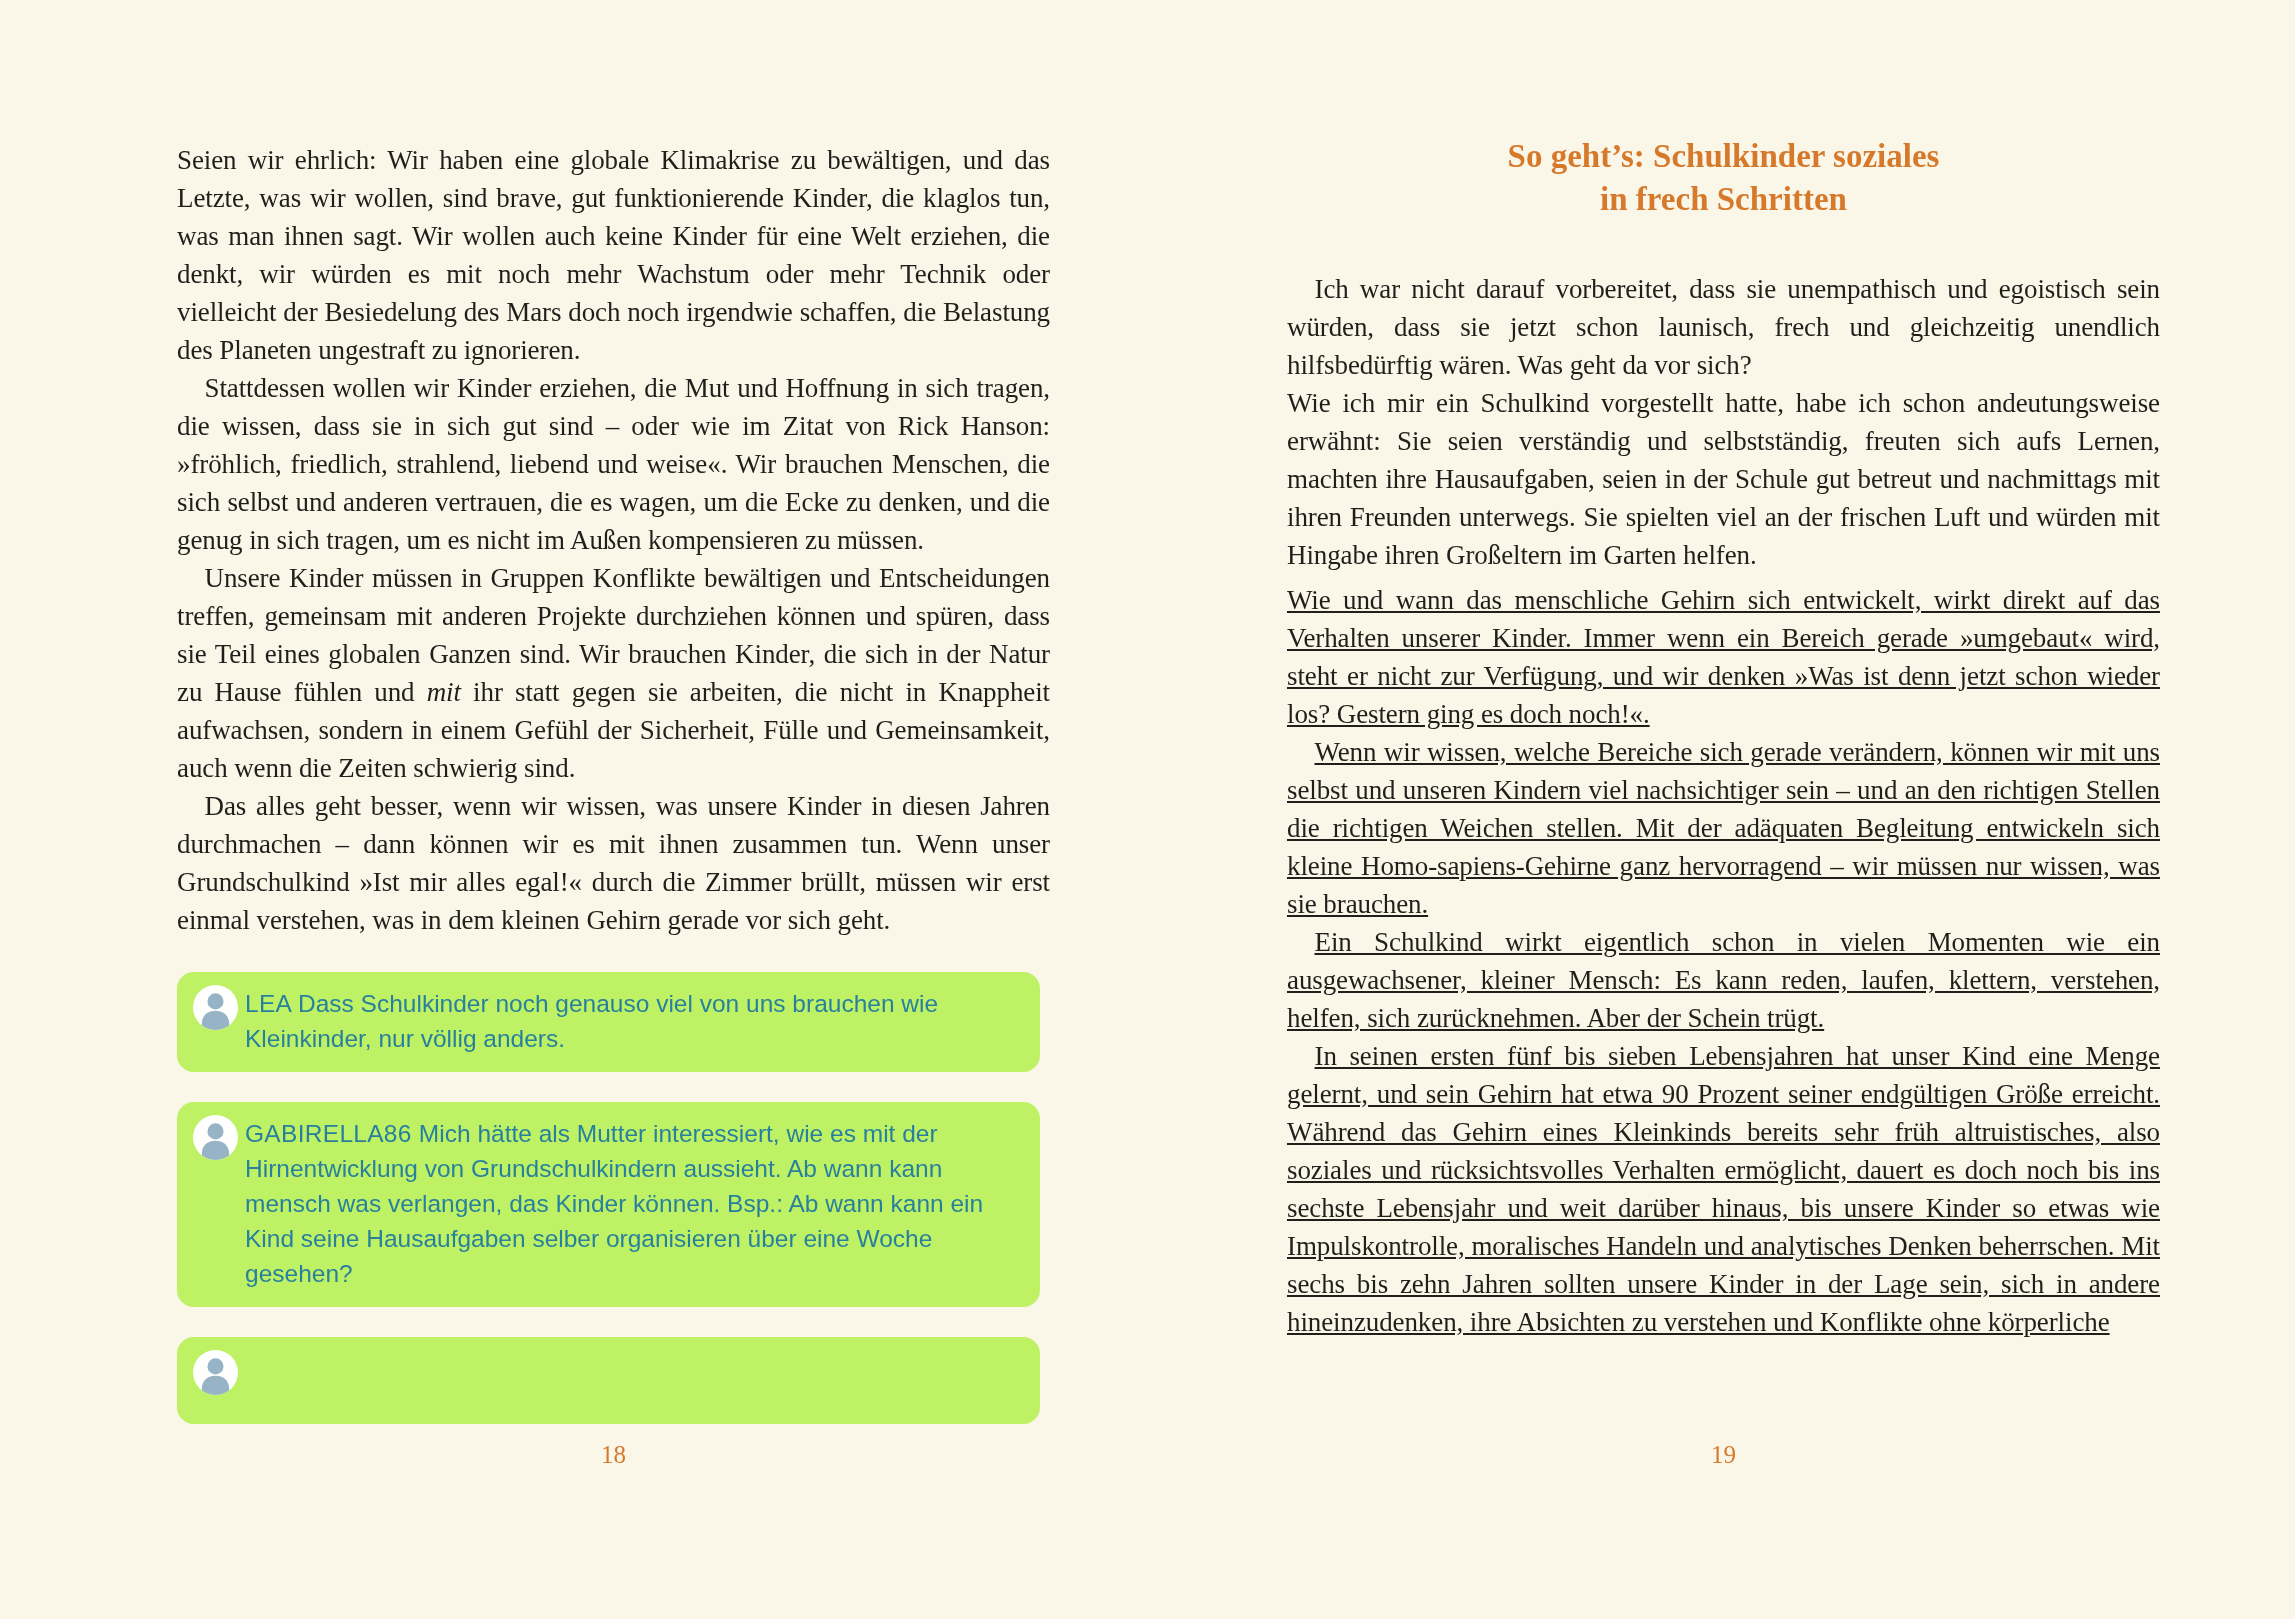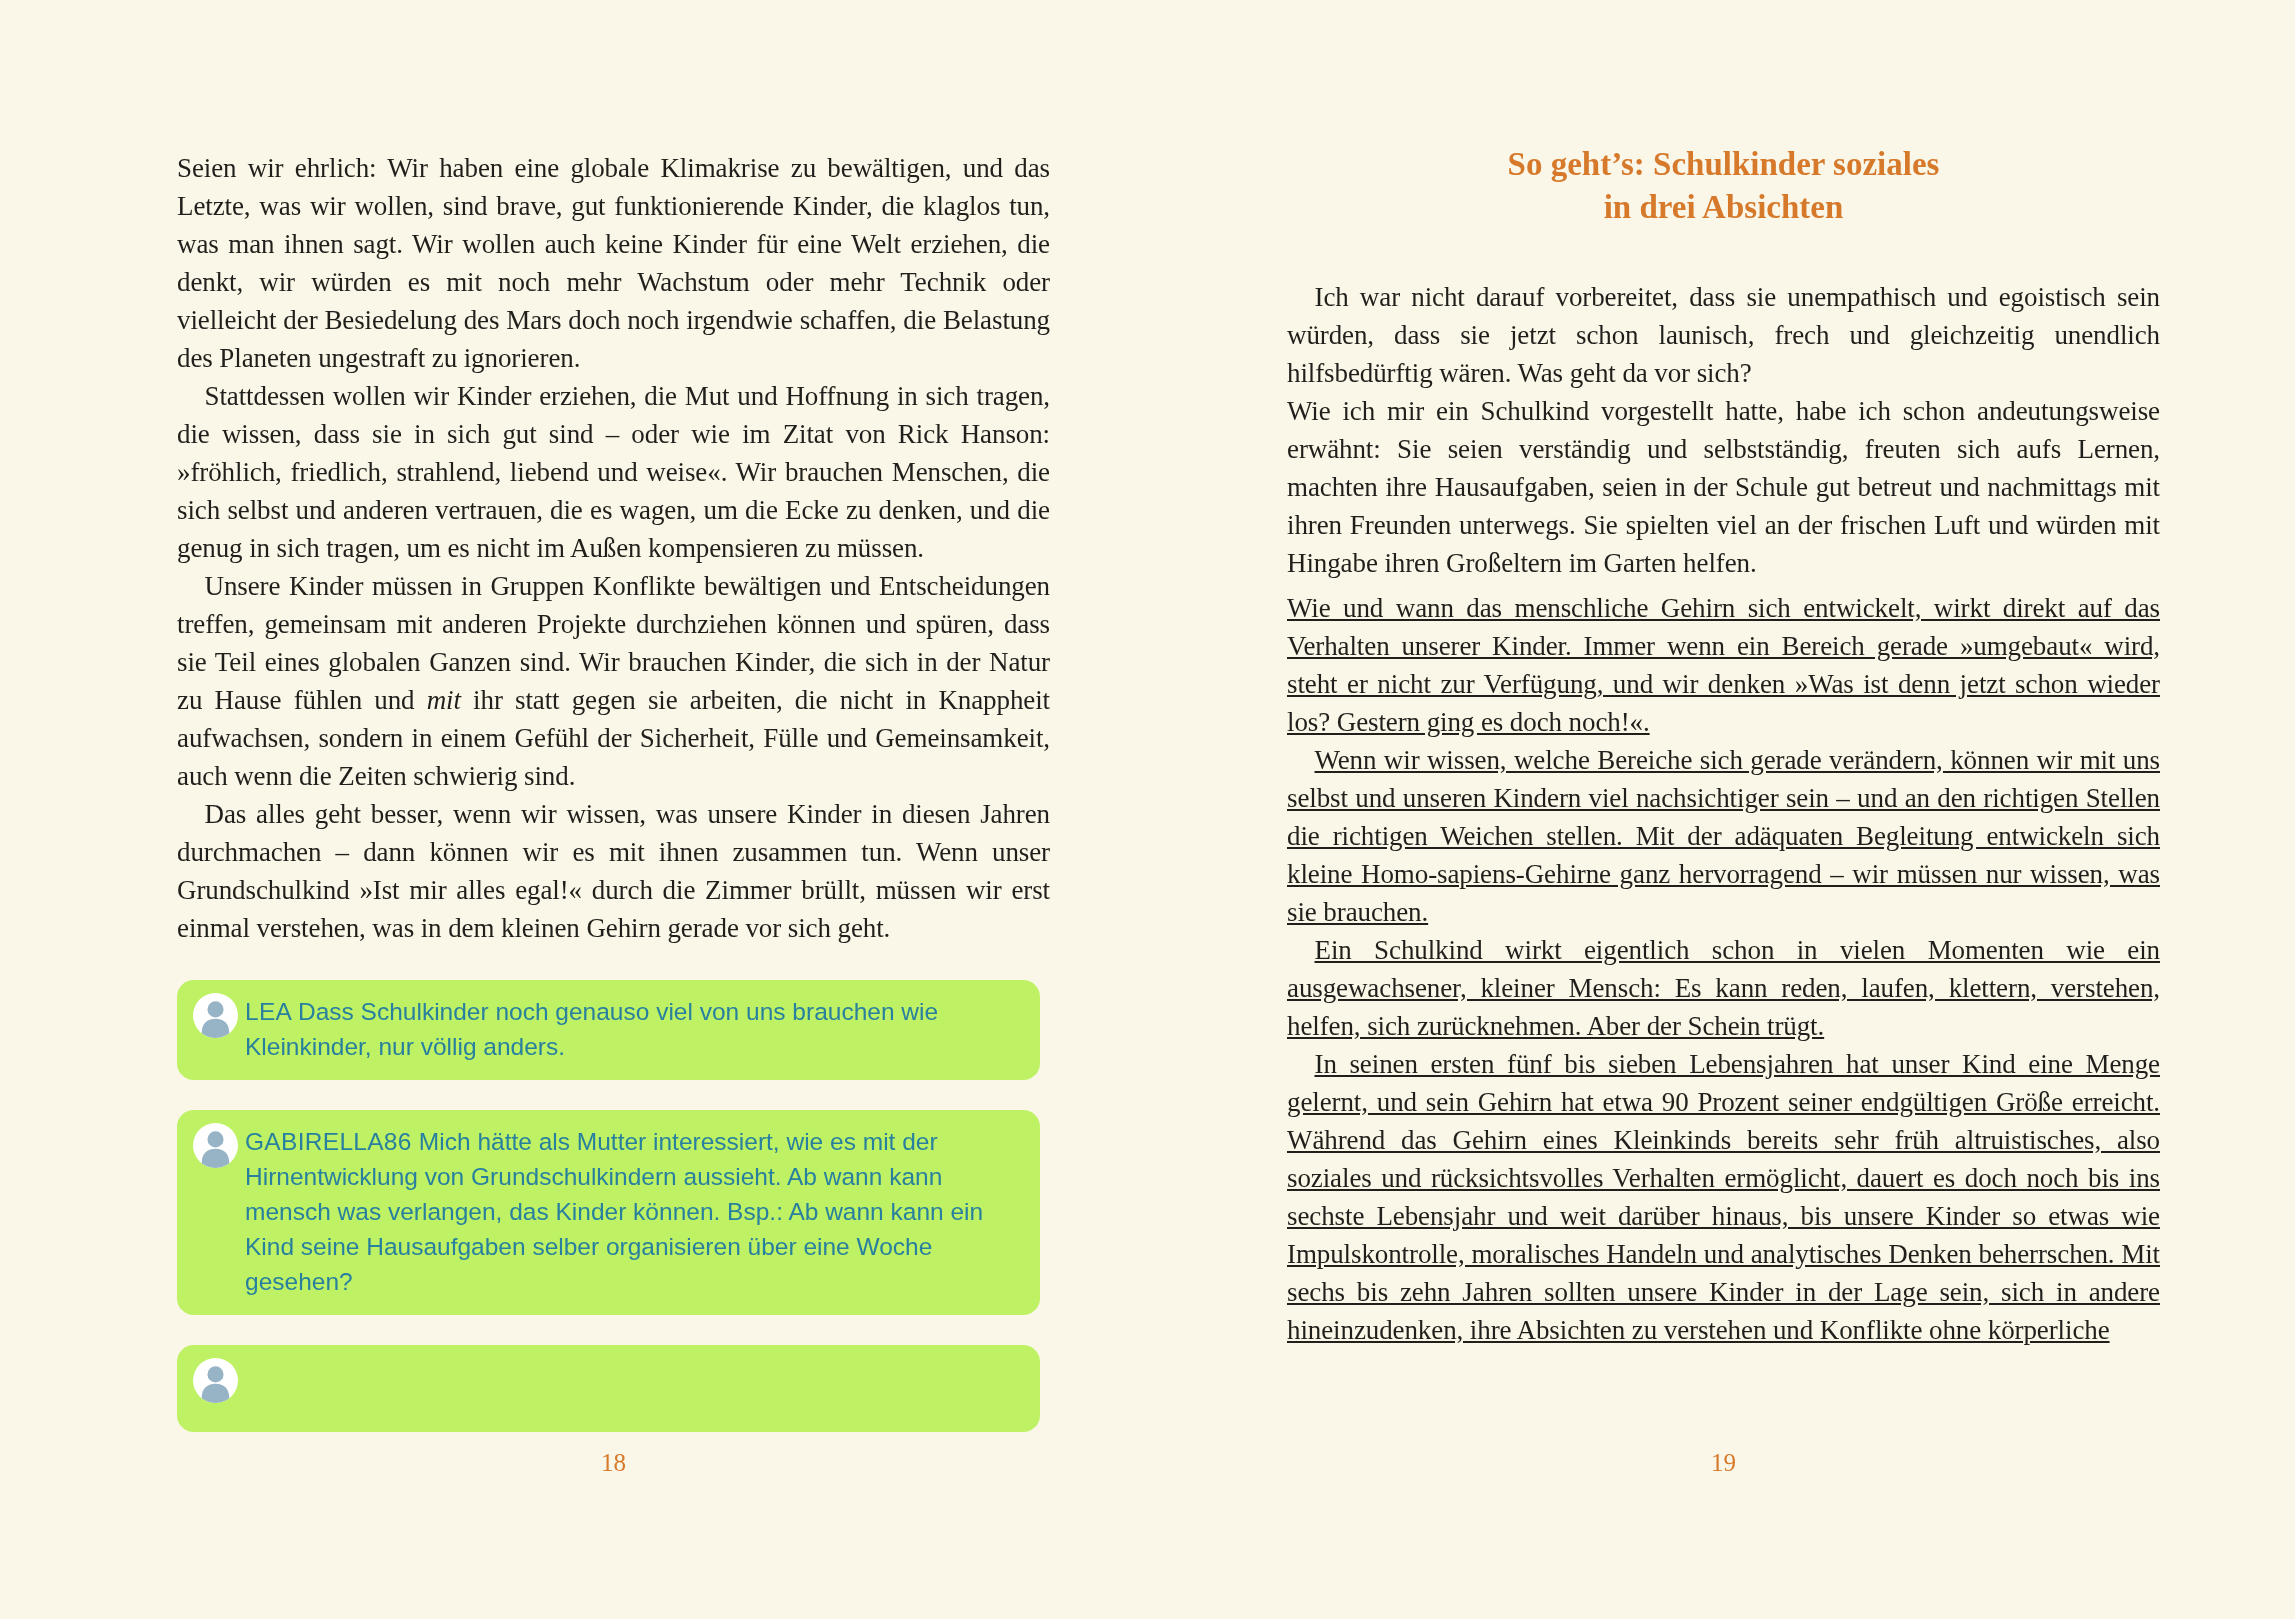--- a/index.html
+++ b/index.html
@@ -3,21 +3,21 @@
 <meta charset="utf-8">
 <style>
   html,body{margin:0;padding:0;}
   body{
     width:2295px;height:1620px;position:relative;
     background:#faf7e8;
     font-family:"Liberation Serif","DejaVu Serif",serif;
     color:#211f1b;
     -webkit-font-smoothing:antialiased;
   }
-  .page{position:absolute;top:16px;width:1148px;height:1264px;}
+  .page{position:absolute;top:8px;width:1148px;height:1264px;}
   .page-left{left:0;}
   .page-right{left:1148px;}
 
   .text-col{position:absolute;width:873px;}
   .col-left-inner{left:177px;top:133px;}
   .col-right-inner{left:139px;top:127px;} 
 
   .body-p{
     margin:0;
     font-size:27px;line-height:38px;
@@ -129,21 +129,21 @@
         </div>
       </div>
   </div>
   <div class="page-number pn-left">18</div>
 </section>
 
 <section class="page page-right">
   <div class="text-col col-right-inner">
     <h1 class="chapter-title">
       <span class="title-line">So geht’s: Schulkinder soziales</span>
-      <span class="title-line">in drei Absichten</span>
+      <span class="title-line">in frech Schritten</span>
     </h1>
     <div class="intro-block">
         <p class="body-p indent"><span>Ich war nicht darauf vorbereitet, dass sie unempathisch und egoistisch sein würden, dass sie jetzt schon launisch, frech und gleichzeitig unendlich hilfsbedürftig wären. Was geht da vor sich?</span></p>
         <p class="body-p"><span>Wie ich mir ein Schulkind vorgestellt hatte, habe ich schon andeutungsweise erwähnt: Sie seien verständig und selbstständig, freuten sich aufs Lernen, machten ihre Hausaufgaben, seien in der Schule gut betreut und nachmittags mit ihren Freunden unterwegs. Sie spielten viel an der frischen Luft und würden mit Hingabe ihren Großeltern im Garten helfen.</span></p>
       </div>
     <div class="step-block">
         <p class="body-p"><span>Wie und wann das menschliche Gehirn sich entwickelt, wirkt direkt auf das Verhalten unserer Kinder. Immer wenn ein Bereich gerade »umgebaut« wird, steht er nicht zur Verfügung, und wir denken »Was ist denn jetzt schon wieder los? Gestern ging es doch noch!«.</span></p>
         <p class="body-p indent"><span>Wenn wir wissen, welche Bereiche sich gerade verändern, können wir mit uns selbst und unseren Kindern viel nachsichtiger sein – und an den richtigen Stellen die richtigen Weichen stellen. Mit der adäquaten Begleitung entwickeln sich kleine Homo-sapiens-Gehirne ganz hervorragend – wir müssen nur wissen, was sie brauchen.</span></p>
         <p class="body-p indent"><span>Ein Schulkind wirkt eigentlich schon in vielen Momenten wie ein ausgewachsener, kleiner Mensch: Es kann reden, laufen, klettern, verstehen, helfen, sich zurücknehmen. Aber der Schein trügt.</span></p>
         <p class="body-p indent"><span>In seinen ersten fünf bis sieben Lebensjahren hat unser Kind eine Menge gelernt, und sein Gehirn hat etwa 90 Prozent seiner endgültigen Größe erreicht. Während das Gehirn eines Kleinkinds bereits sehr früh altruistisches, also soziales und rücksichtsvolles Verhalten ermöglicht, dauert es doch noch bis ins sechste Lebensjahr und weit darüber hinaus, bis unsere Kinder so etwas wie Impulskontrolle, moralisches Handeln und analytisches Denken beherrschen. Mit sechs bis zehn Jahren sollten unsere Kinder in der Lage sein, sich in andere hineinzudenken, ihre Absichten zu verstehen und Konflikte ohne körperliche</span></p>

